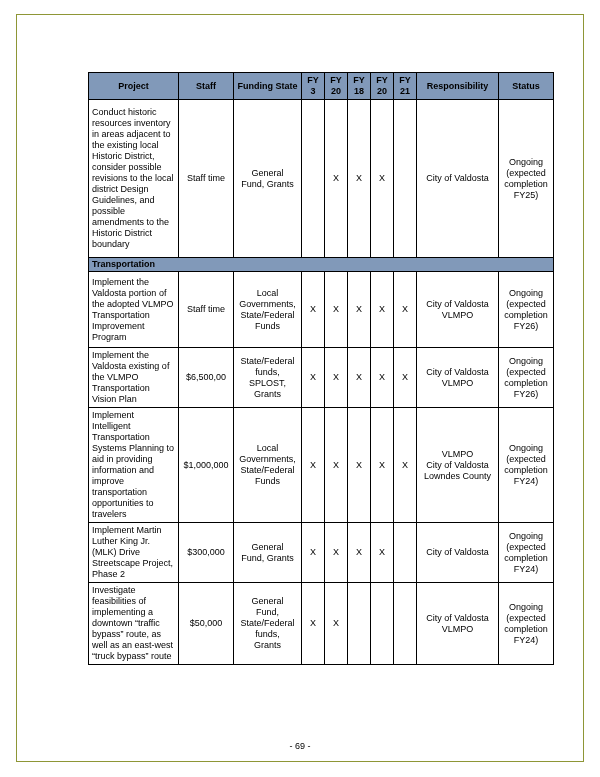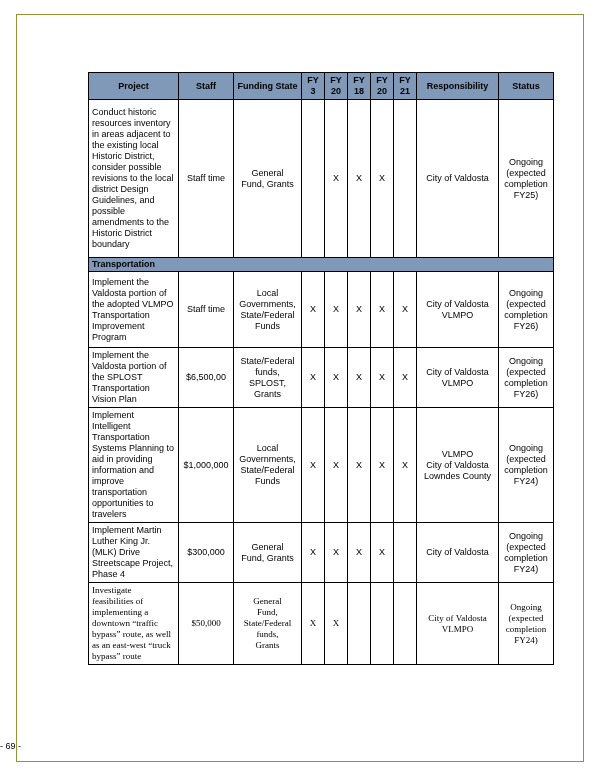--- a/index.html
+++ b/index.html
@@ -46,26 +46,26 @@
     font-weight:bold;
     text-align:left;
     height:13px;
     padding:1px 3px;
   }
   .r0 td { height:158px; }
   .r1 td { height:76px; }
   .r2 td { height:55px; }
   .r3 td { height:108px; }
   .r4 td { height:54px; }
-  .r5 td { height:80px;font-family:Liberation Serif, serif; }
+  .r5 td { height:80px; }
   .pageno {
     position:absolute;
     left:0; top:741px;
     width:600px;
-    text-align:left;
+    text-align:center;
     font-size:9px;
   }
 </style>
 </head>
 <body>
 
 <div class="page-frame"></div>
 
 <div class="table-wrap">
   <table>
@@ -128,21 +128,21 @@
         <td>X</td>
         <td>X</td>
         <td class="pre">City of Valdosta
 VLMPO</td>
         <td class="pre">Ongoing
 (expected
 completion
 FY26)</td>
       </tr>
       <tr class="r2">
-        <td class="project">Implement the Valdosta portion of the SPLOST Transportation Vision Plan</td>
+        <td class="project">Implement the Valdosta existing of the VLMPO Transportation Vision Plan</td>
         <td>$6,500,00</td>
         <td class="pre">State/Federal
 funds,
 SPLOST,
 Grants</td>
         <td>X</td>
         <td>X</td>
         <td>X</td>
         <td>X</td>
         <td>X</td>
@@ -167,21 +167,21 @@
         <td>X</td>
         <td class="pre">VLMPO
 City of Valdosta
 Lowndes County</td>
         <td class="pre">Ongoing
 (expected
 completion
 FY24)</td>
       </tr>
       <tr class="r4">
-        <td class="project">Implement Martin Luther King Jr. (MLK) Drive Streetscape Project, Phase 4</td>
+        <td class="project">Implement Martin Luther King Jr. (MLK) Drive Streetscape Project, Phase 2</td>
         <td>$300,000</td>
         <td class="pre">General
 Fund, Grants</td>
         <td>X</td>
         <td>X</td>
         <td>X</td>
         <td>X</td>
         <td></td>
         <td class="pre">City of Valdosta</td>
         <td class="pre">Ongoing

